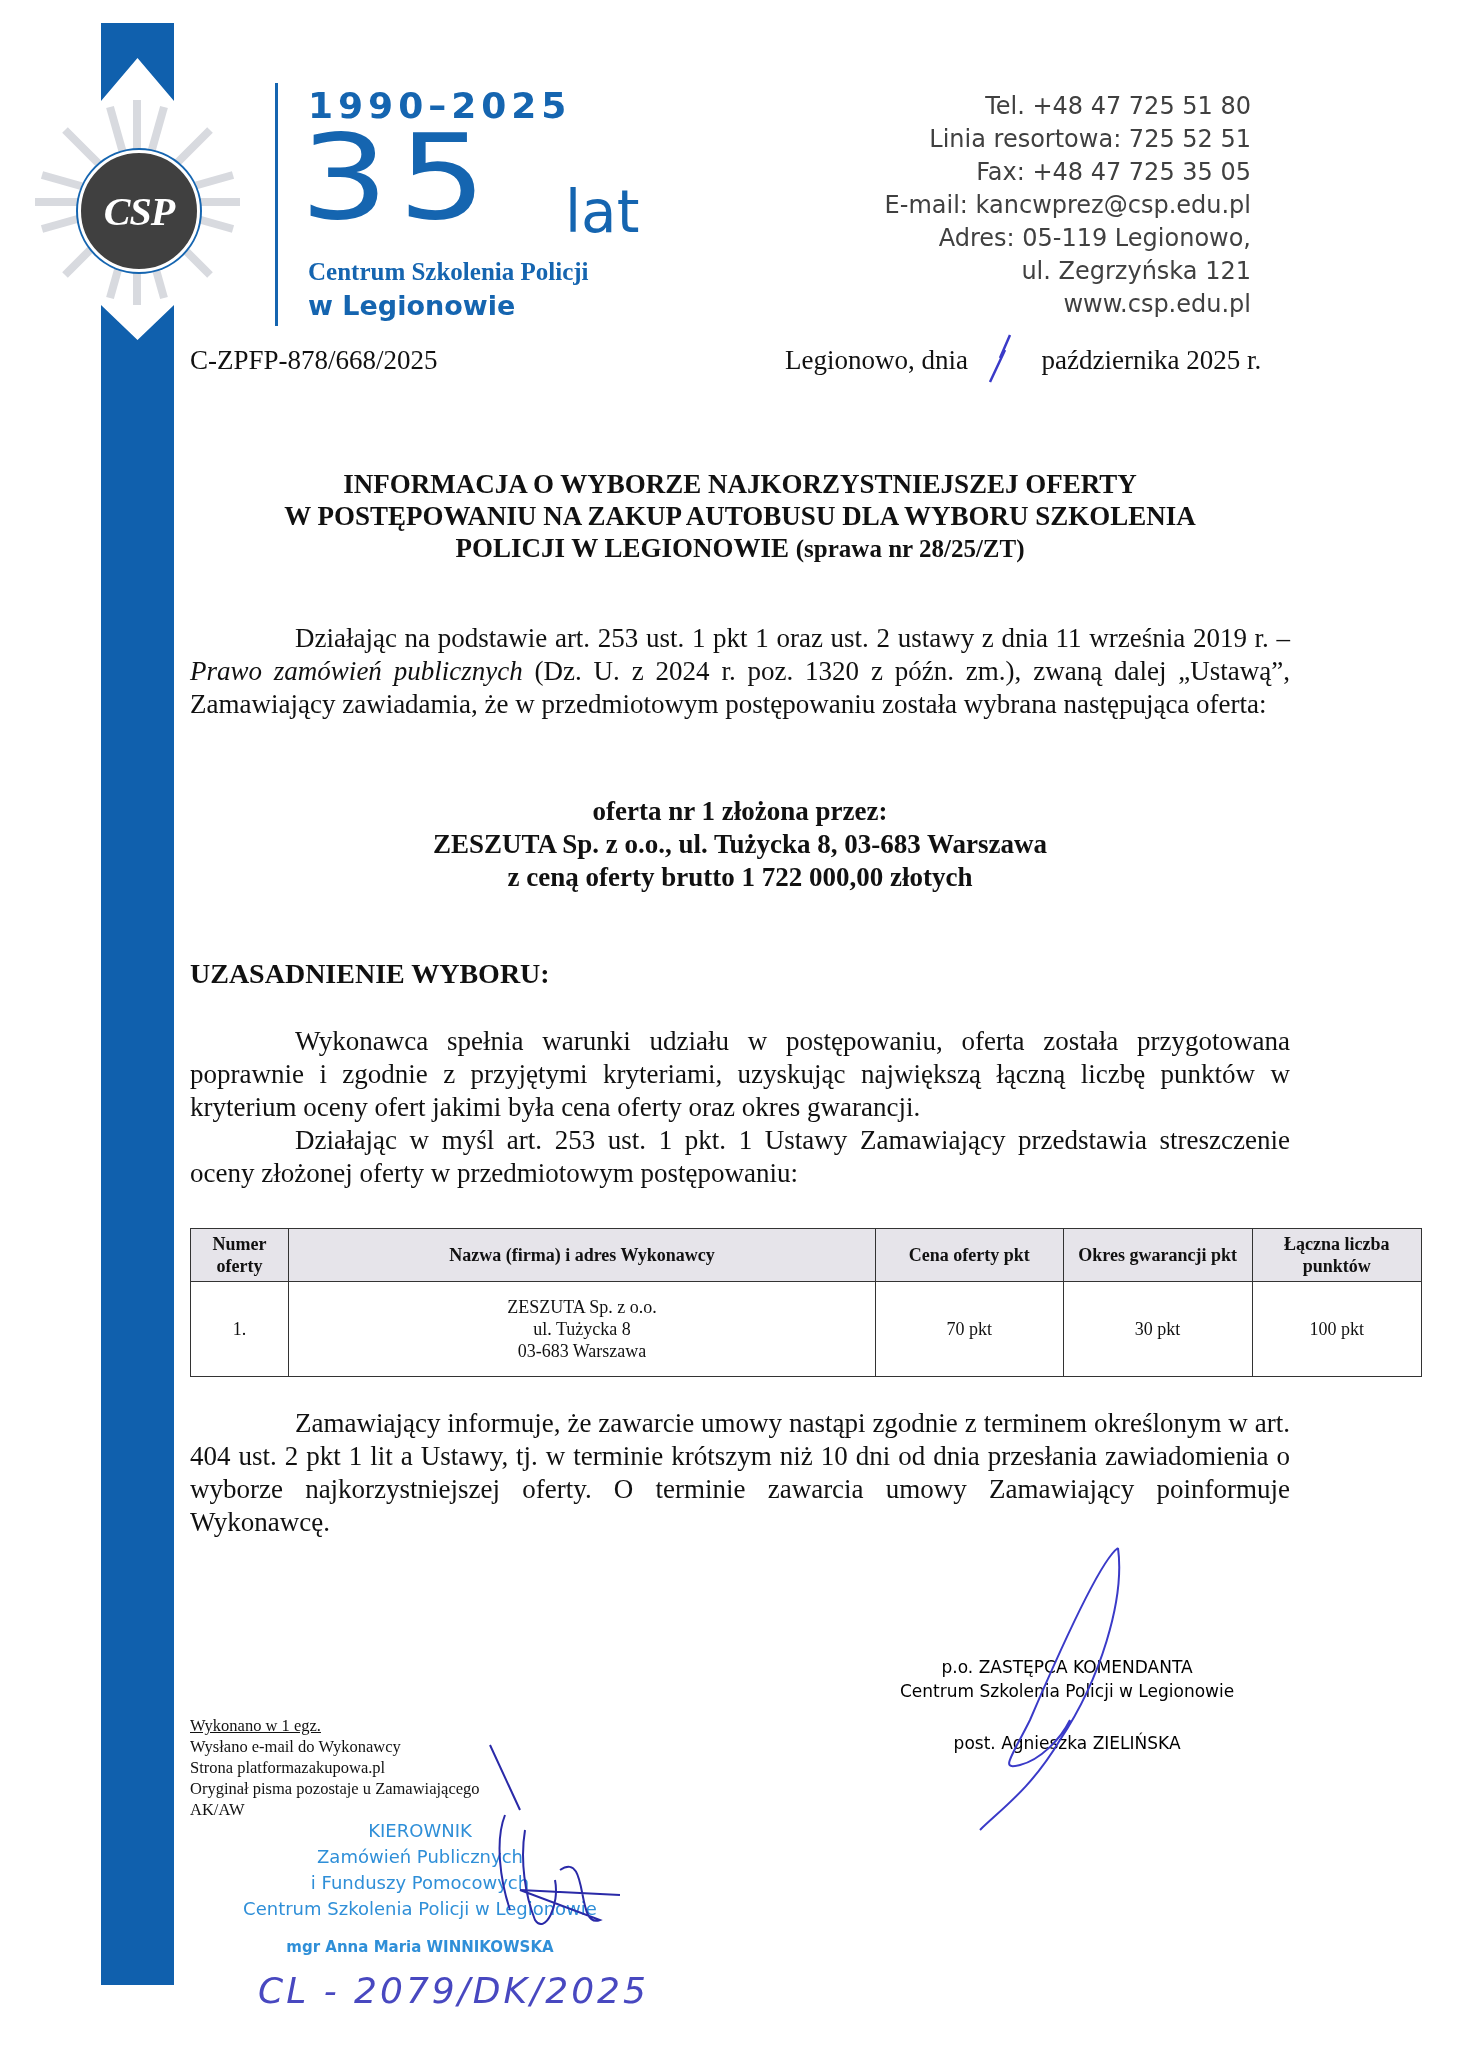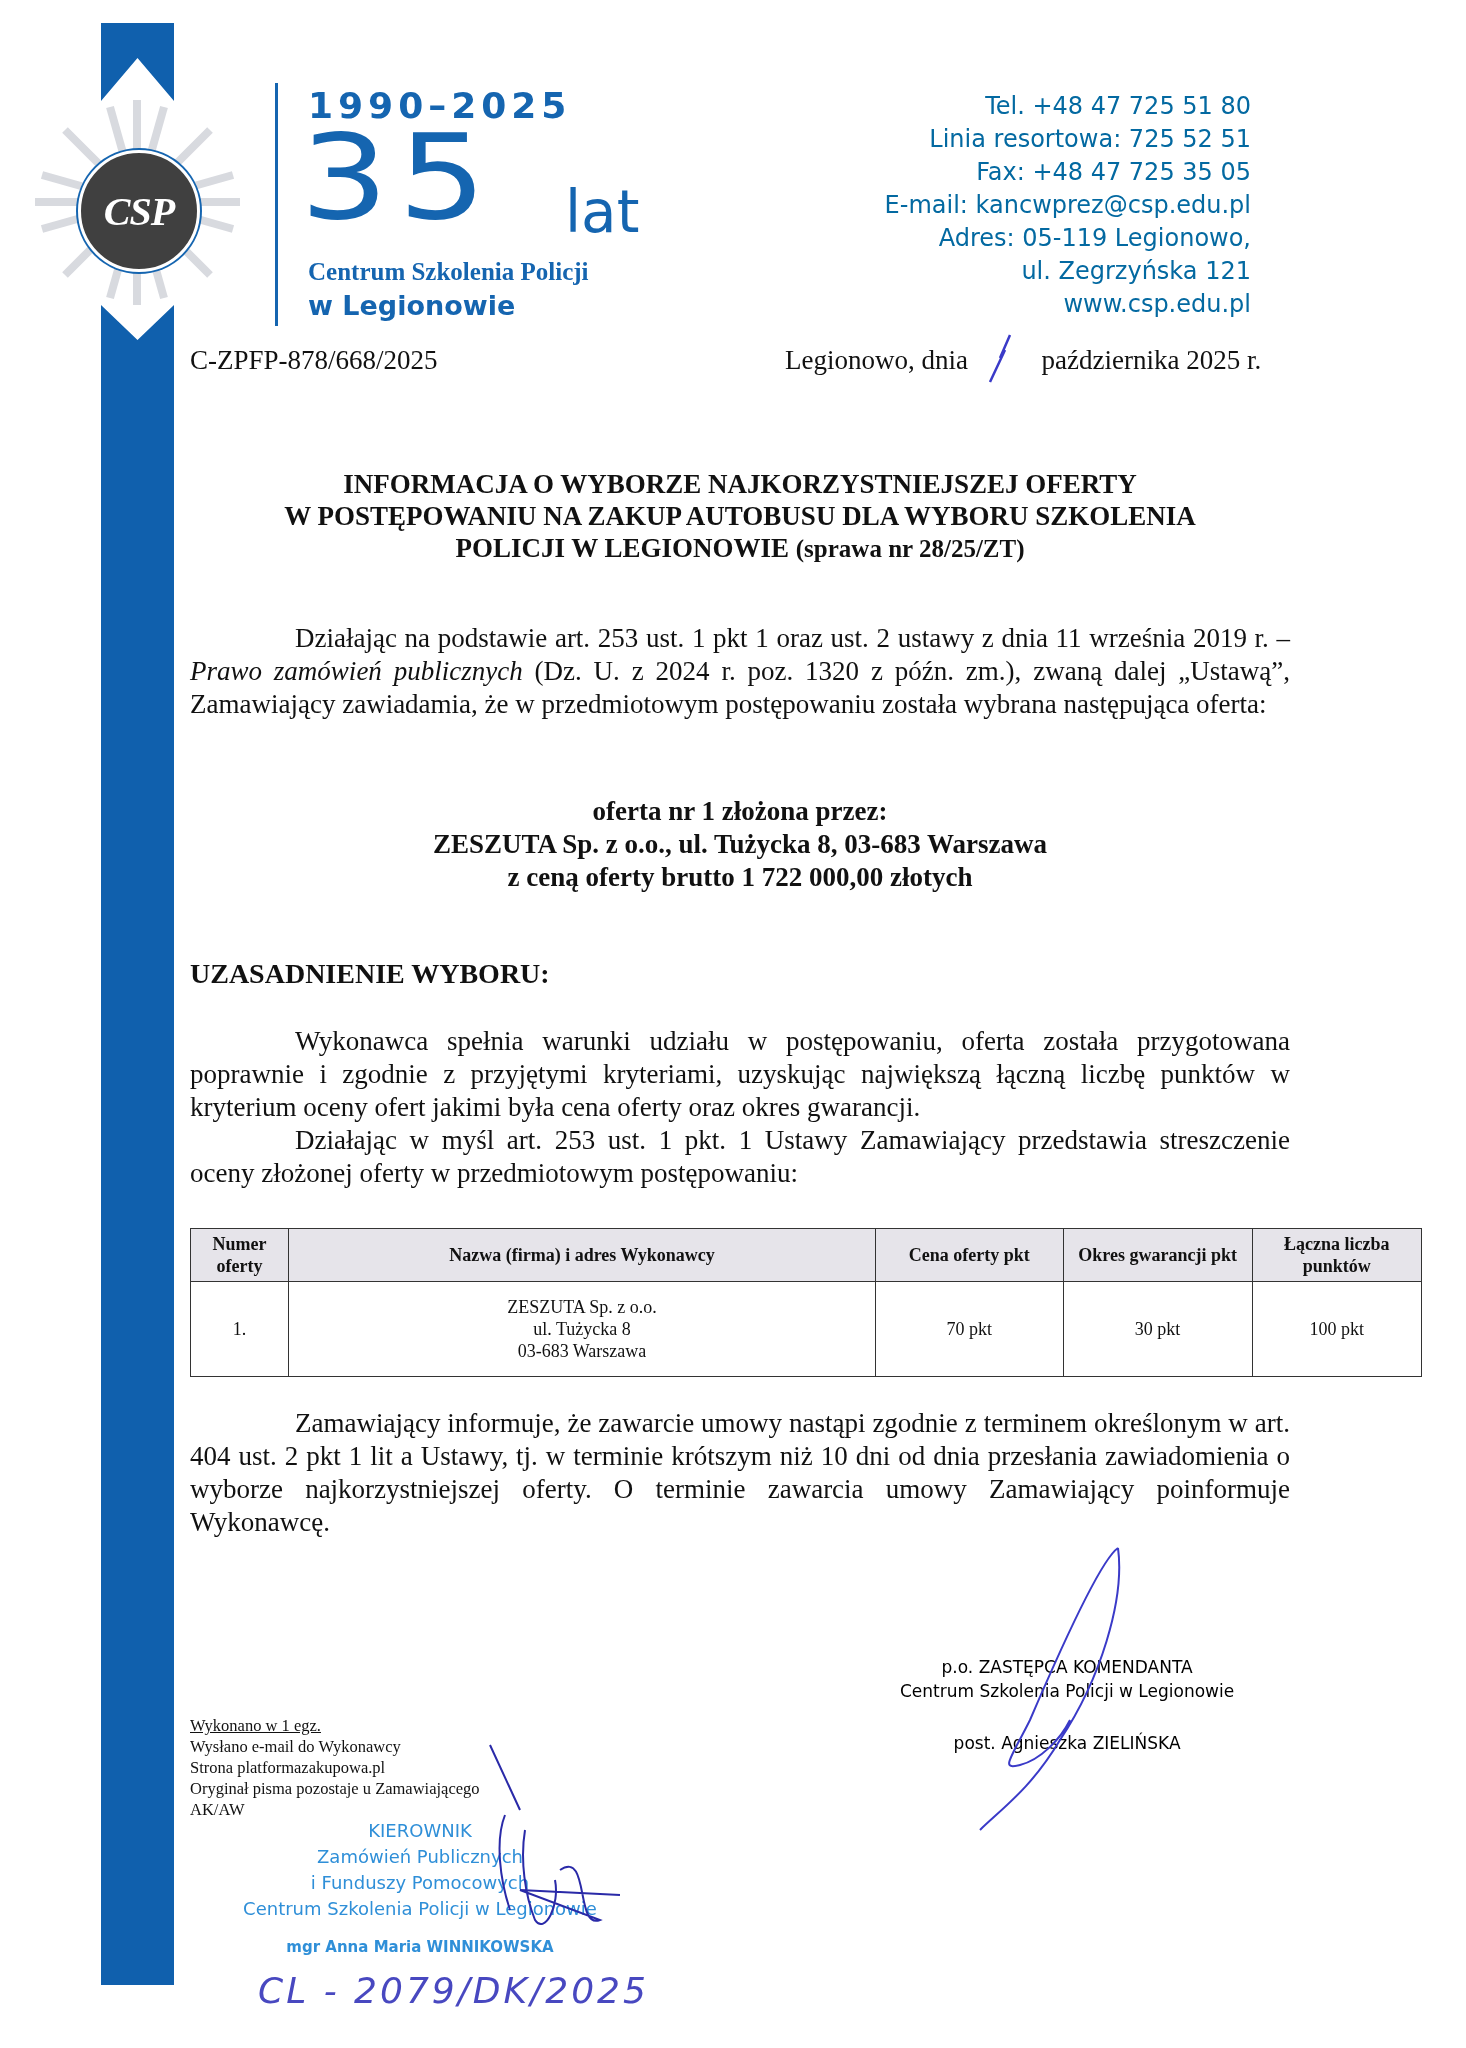--- a/index.html
+++ b/index.html
@@ -13,21 +13,21 @@
   .star { left:30px; top:95px; width:215px; height:215px; }
   .csp-circle { left:78px; top:150px; width:116px; height:116px; border-radius:50%; background:#404040; border:3px solid #fff; box-shadow:0 0 0 2px #1565b0; display:flex; align-items:center; justify-content:center;font-style:italic; }
   .csp-text { color:#fff; font-family:"Liberation Serif", serif; font-weight:bold; font-size:40px; letter-spacing:-1px; }
   .vline { left:275px; top:83px; width:3px; height:243px; background:#1565b0; }
   .brand { font-family:"DejaVu Sans", sans-serif; color:#1565b0; }
   .years { left:308px; top:85px; font-size:36px; font-weight:bold; letter-spacing:5px; }
   .big35 { left:300px; top:118px; font-size:118px; line-height:1; font-weight:normal; letter-spacing:8px; transform:scaleX(1.18); transform-origin:left; }
   .lat { left:565px; top:178px; font-size:58px; }
   .org1 { left:308px; top:258px; font-size:25px; font-weight:bold;font-family:Liberation Serif, serif; }
   .org2 { left:308px; top:290px; font-size:27px; font-weight:bold; }
-  .contact { right:215px; top:90px; text-align:right; font-size:24px; line-height:33px; color:#0369a1; font-family:"DejaVu Sans", sans-serif; }
+  .contact { right:215px; top:90px; text-align:right; font-size:24px; line-height:33px; color:#404040; font-family:"DejaVu Sans", sans-serif; }
   .contact div { white-space:nowrap; }
   .ref { left:190px; top:345px; font-size:27px; }
   .place { left:785px; top:345px; font-size:27px; }
   .place .sig-day { display:inline-block; width:60px; }
   .title { left:190px; top:468px; width:1100px; text-align:center; font-weight:bold; font-size:27px; line-height:32px; }
   .title .small { font-size:25px; }
   .para { left:190px; width:1100px; font-size:27px; line-height:33px; text-align:justify; }
   .indent { text-indent:105px; }
   .p1 { top:622px; }
   .offer { left:190px; top:795px; width:1100px; text-align:center; font-weight:bold; font-size:27px; line-height:33px; }

